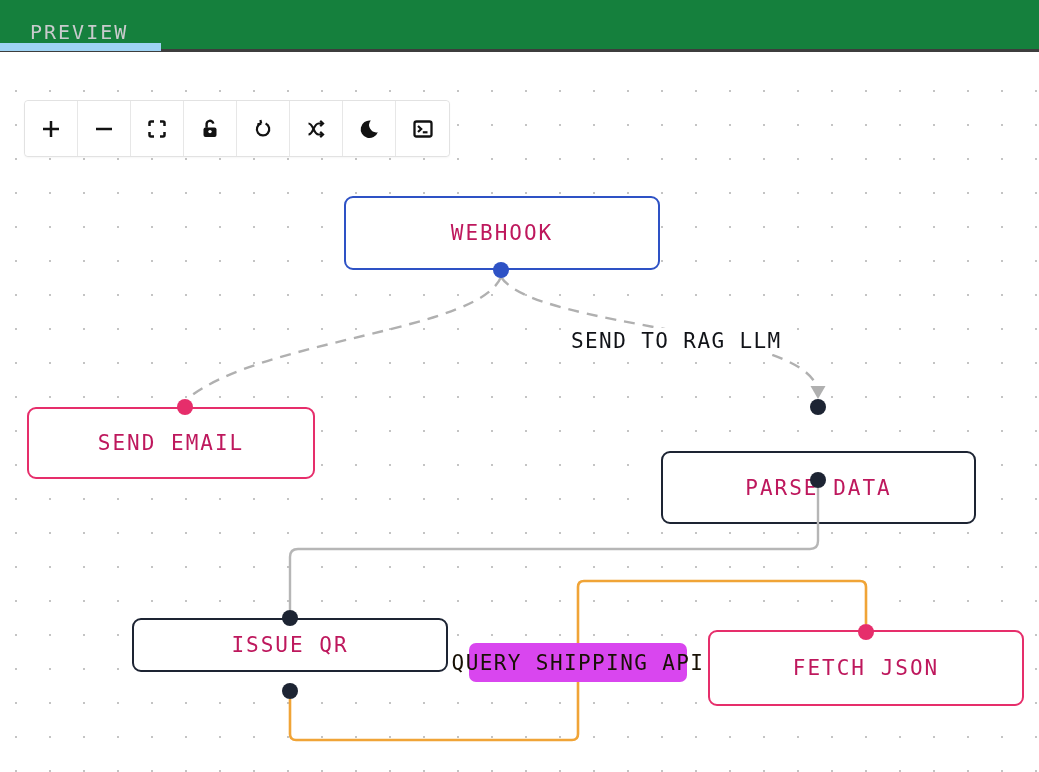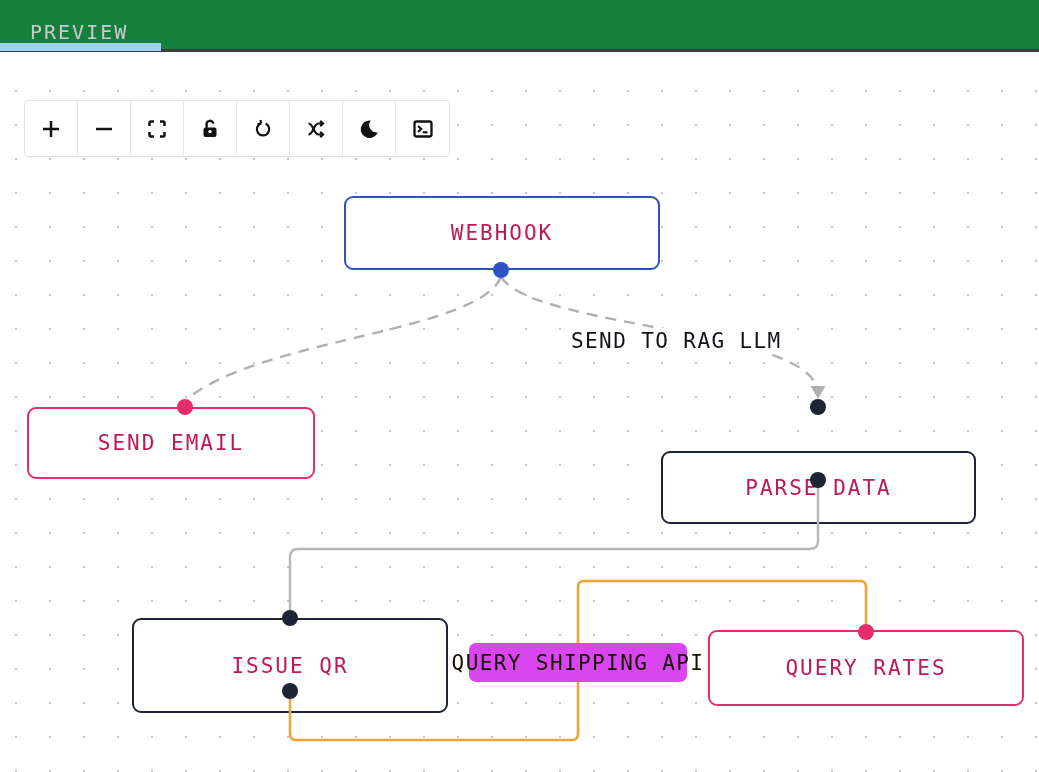--- a/index.html
+++ b/index.html
@@ -28,21 +28,21 @@
   .tool-btn:last-child{border-right:none;border-radius:0 4px 4px 0;}
   .tool-btn svg{display:block;}
 
   
   .node{position:absolute;background:#fff;border:2.5px solid #000;border-radius:9px;
         display:flex;align-items:center;justify-content:center;z-index:2;box-sizing:border-box;}
   .node-label{font-size:21px;letter-spacing:2px;color:#be185d;}
   .node-webhook    {left:344px;top:196px;width:316px;height:74px;border-color:#2e52c5;}
   .node-send-email {left:27px; top:407px;width:288px;height:72px;border-color:#e62e6b;}
   .node-parse-data {left:661px;top:407px;width:315px;height:73px;border-color:#1d2433;margin-top:44px;}
-  .node-issue-qr   {left:132px;top:618px;width:316px;height:95px;border-color:#1d2433;}
+  .node-issue-qr   {left:132px;top:618px;width:316px;height:54px;border-color:#1d2433;}
   .node-fetch-rates{left:708px;top:630px;width:316px;height:76px;border-color:#e62e6b;}
 
   
   .wires{position:absolute;left:0;top:0;width:1039px;height:772px;z-index:3;pointer-events:none;}
 
   
   .edge-label{position:absolute;z-index:4;font-size:21px;letter-spacing:1.4px;color:#111318;white-space:nowrap;}
   .edge-label.on-white{background:#ffffff;padding:1px 5px;}
   .label-rag {left:566px;top:328px;}
   .label-json{left:338px;top:538px;}
@@ -119,21 +119,21 @@
   <div class="node node-send-email">
     <span class="node-label">SEND EMAIL</span>
   </div>
   <div class="node node-parse-data">
     <span class="node-label">PARSE DATA</span>
   </div>
   <div class="node node-issue-qr">
     <span class="node-label">ISSUE QR</span>
   </div>
   <div class="node node-fetch-rates">
-    <span class="node-label">QUERY RATES</span>
+    <span class="node-label">FETCH JSON</span>
   </div>
 
   <svg class="wires" width="1039" height="772" viewBox="0 0 1039 772">
 
     <path d="M501 277 C478 332, 262 338, 187 399" stroke="#b0b0b0" stroke-width="2.4" stroke-dasharray="11 8" fill="none"></path>
 
     <path d="M501 277 C536 330, 818 328, 818 394" stroke="#b0b0b0" stroke-width="2.4" stroke-dasharray="11 8" fill="none"></path>
     <path d="M810.5 386 L825.5 386 L818 399 Z" fill="#b0b0b0"></path>
 
     <path d="M818 488 V541 Q818 549 810 549 H298 Q290 549 290 557 V610" stroke="#b6b6b6" stroke-width="2.4" fill="none"></path>

